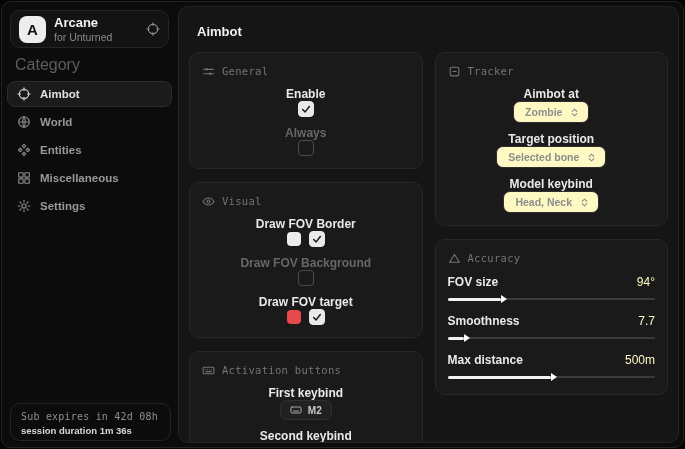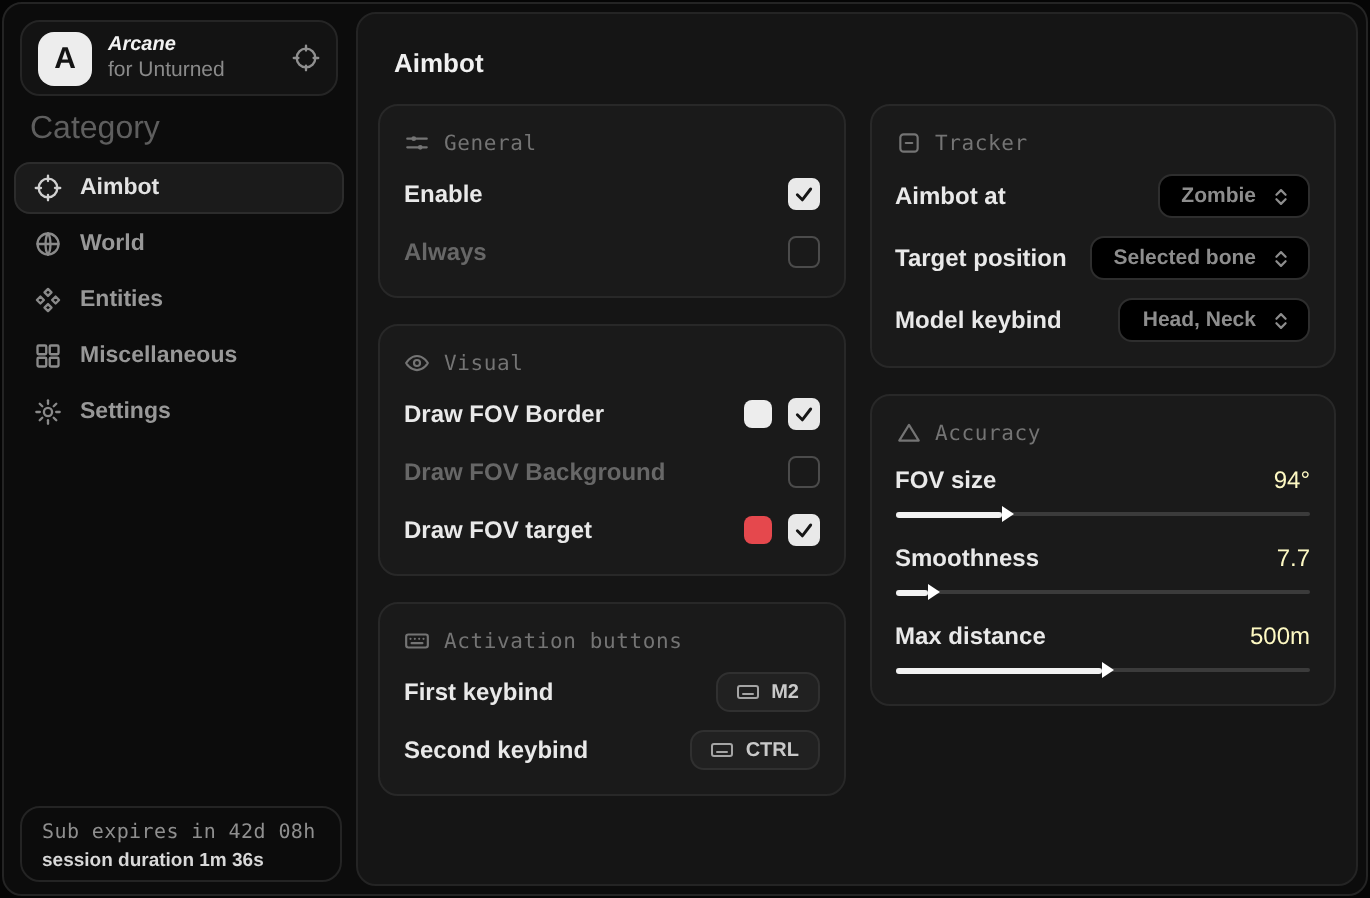--- a/index.html
+++ b/index.html
@@ -31,21 +31,21 @@
     border: 1px solid #252525;
     border-radius: 10px;
   }
   .logo {
     width: 27px; height: 27px; flex: 0 0 auto;
     background: #ededed; color: #141414;
     border-radius: 8px;
     display: flex; align-items: center; justify-content: center;
     font-weight: 700; font-size: 15px;
   }
-  .app-name { font-size: 10px; font-weight: 700; color: #f2f2f2; font-style: italic; }
+  .app-name { font-size: 13px; font-weight: 700; color: #f2f2f2; }
   .app-sub  { font-size: 10.5px; color: #8a8a8a; margin-top: 1px; }
   .hdr-icon { margin-left: auto; color: #8f8f8f; display: flex; }
   .category { margin: 0 0 7px 13px; font-size: 16px; color: #5e5e5e; }
   .nav { padding: 0 5px; }
   .nav-item {
     display: flex; align-items: center; gap: 9px;
     height: 26px; padding: 0 9px; margin-bottom: 2px;
     border-radius: 8px; border: 1px solid transparent;
     color: #989898; font-size: 11.5px; font-weight: 600;
     cursor: pointer;
@@ -76,30 +76,30 @@
   .page-title { font-size: 13px; font-weight: 700; color: #f0f0f0; margin: 7px 0 13px 8px; }
   .columns { display: flex; gap: 12px; align-items: flex-start; }
   .col { flex: 1; display: flex; flex-direction: column; gap: 13px; min-width: 0; }
   .card {
     background: #1a1a1a;
     border: 1px solid #282828;
     border-radius: 10px;
     padding: 9px 12px 12px;
   }
   .card-head {
-    display: flex; align-items: center; gap: 7px;
+    display: flex; align-items: flex-start; gap: 7px;
     color: #747474;
     font-family: "DejaVu Sans Mono", monospace;
     font-size: 10.5px; letter-spacing: 0.3px;
     margin: 3px 0 4px;
   }
   .card-head .cicon { display: flex; color: #747474; }
   .row {
     display: flex; align-items: center; justify-content: space-between;
-    margin-top: 9px; min-height: 20px;
+    margin-top: 9px; min-height: 20px; flex-direction: column;
   }
   .row-label { font-size: 12px; font-weight: 600; color: #e9e9e9; }
   .row-label.muted { color: #676767; }
   .row-right { display: flex; align-items: center; gap: 8px; }
   
   .checkbox {
     width: 16px; height: 16px; border-radius: 4px;
     display: flex; align-items: center; justify-content: center;
     border: 1.5px solid #4b4b4b; background: transparent;
     cursor: pointer;
@@ -116,21 +116,21 @@
     background: #212121; border: 1px solid #303030; border-radius: 7px;
     color: #c9c9c9; font-size: 10px; font-weight: 600;
     cursor: pointer;
     justify-content: space-between;
   }
   .keypill .kicon { display: flex; color: #a5a5a5; }
   
   .select {
     display: inline-flex; align-items: center; gap: 7px;
     padding: 4px 8px 4px 11px;
-    background: #000000; border: 1px solid #2e2e2e; border-radius: 7px;
+    background: #fef9c3; border: 1px solid #2e2e2e; border-radius: 7px;
     color: #8d8d8d; font-size: 10.5px; font-weight: 600;
     cursor: pointer; white-space: nowrap;
   }
   .select .sicon { display: flex; color: #8d8d8d; }
   
   .slider-group { margin-top: 10px; text-align: center; }
   .slider-head { display: flex; align-items: center; justify-content: space-between; }
   .slider-value { font-size: 12px; color: #fef9c3; }
   .slider { position: relative; height: 10px; margin-top: 5px; cursor: pointer; }
   .slider .track {

